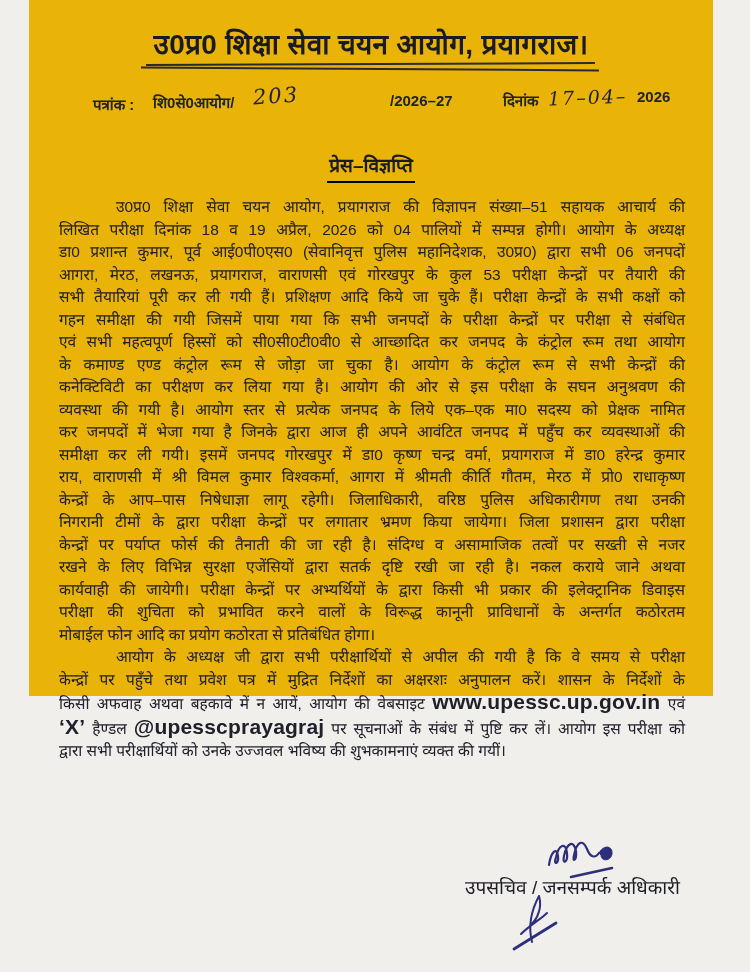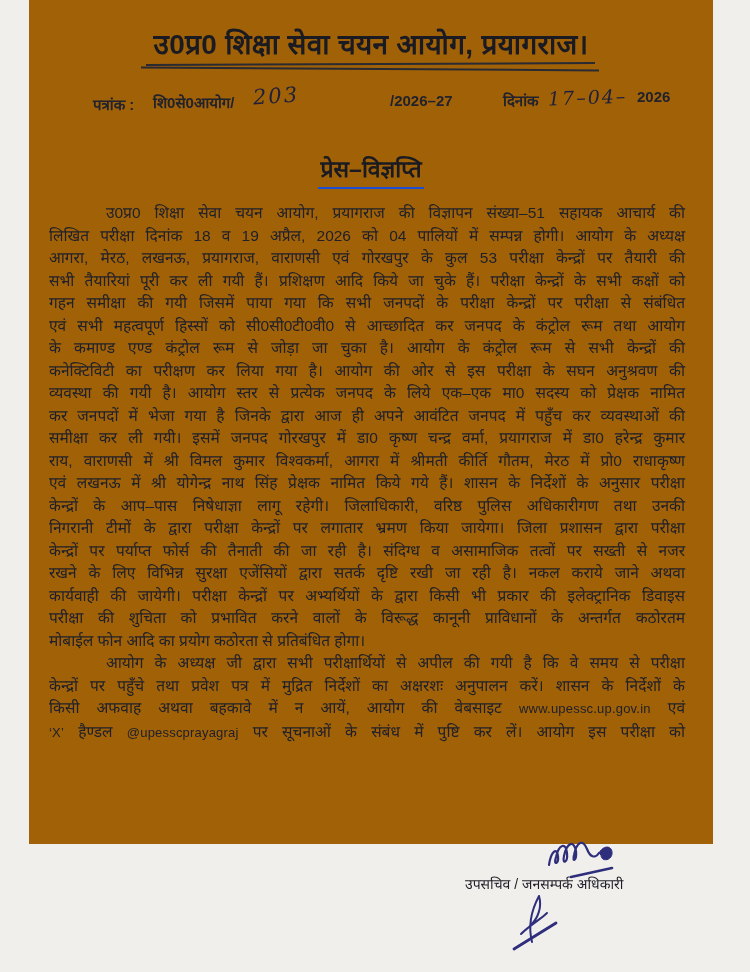--- a/index.html
+++ b/index.html
@@ -2,22 +2,22 @@
 <html><head>
 <meta charset="utf-8">
 <style>
   html,body{margin:0;padding:0;}
   body{
     width:750px;height:972px;position:relative;overflow:hidden;
     background:#f1efec;
     font-family:"Liberation Sans","DejaVu Sans",sans-serif;
   }
   .page{
-    position:absolute;left:29px;top:0;width:684px;height:844px;
-    background:#a16207;
+    position:absolute;left:29px;top:0;width:684px;height:696px;
+    background:#eab308;
   }
   
   .title-wrap{text-align:center;padding-top:24px;}
   .title-text{
     display:inline-block;font-size:28px;font-weight:bold;color:#1a1a22;
     letter-spacing:.3px;position:relative;padding:0 4px 4px;
   }
   .title-text::before{
     content:"";position:absolute;left:-4px;right:-2px;bottom:1px;height:2px;
     background:#2a2a32;transform:rotate(-.25deg);
@@ -40,34 +40,34 @@
   .ref-datelabel{left:474px;top:4px;}
   .ref-date{
     left:519px;top:0;font-family:"DejaVu Serif",serif;font-style:italic;
     font-weight:normal;font-size:19px;color:#20203a;letter-spacing:2px;
     transform:rotate(-2deg);
   }
   .ref-year{left:608px;top:2px;}
   
   .heading-wrap{text-align:center;margin-top:30px;}
   .heading-text{
-    display:inline-block;font-size:23px;font-weight:bold;color:#1a1a22;
-    border-bottom:2px solid #1d4ed8;padding:0 2px 3px;
+    display:inline-block;font-size:19px;font-weight:bold;color:#1a1a22;
+    border-bottom:2px solid #000000;padding:0 2px 3px;
   }
   
   .body-block{
-    margin:13px 28px 0 20px;font-size:15.5px;line-height:22.5px;color:#20202a;
+    margin:13px 28px 0 30px;font-size:15.5px;line-height:22.5px;color:#20202a;
   }
   .line,.jline{text-align:justify;text-align-last:justify;}
   #para1 .line:first-child,#para2a .line:first-child{text-indent:57px;}
   #para1 .line:last-child,#para2b .line:last-child{text-align-last:left;}
-  .bold-latin{font-weight:normal;font-size:13px;letter-spacing:.2px;}
+  .bold-latin{font-weight:bold;font-size:21px;letter-spacing:.2px;}
   
   .sig-designation{
-    position:absolute;left:436px;top:874px;font-size:14px;color:#1d1d26;
+    position:absolute;left:436px;top:874px;font-size:19px;color:#1d1d26;
     white-space:nowrap;
   }
   .sig-top{position:absolute;left:516px;top:831px;}
   .sig-bottom{position:absolute;left:479px;top:893px;}
 </style>
 </head>
 <body>
 
 <div class="page">
 
@@ -86,31 +86,31 @@
   </div>
 
   <div class="heading-wrap">
     <span class="heading-text">प्रेस–विज्ञप्ति</span>
   </div>
 
   <div class="body-block">
     <div id="para1">
         <div class="line">उ0प्र0 शिक्षा सेवा चयन आयोग, प्रयागराज की विज्ञापन संख्या–51 सहायक आचार्य की</div>
         <div class="line">लिखित परीक्षा दिनांक 18 व 19 अप्रैल, 2026 को 04 पालियों में सम्पन्न होगी। आयोग के अध्यक्ष</div>
+        <div class="line">डा0 प्रशान्त कुमार, पूर्व आई0पी0एस0 (सेवानिवृत्त पुलिस महानिदेशक, उ0प्र0) द्वारा सभी 06 जनपदों</div>
         <div class="line">आगरा, मेरठ, लखनऊ, प्रयागराज, वाराणसी एवं गोरखपुर के कुल 53 परीक्षा केन्द्रों पर तैयारी की</div>
         <div class="line">सभी तैयारियां पूरी कर ली गयी हैं। प्रशिक्षण आदि किये जा चुके हैं। परीक्षा केन्द्रों के सभी कक्षों को</div>
         <div class="line">गहन समीक्षा की गयी जिसमें पाया गया कि सभी जनपदों के परीक्षा केन्द्रों पर परीक्षा से संबंधित</div>
         <div class="line">एवं सभी महत्वपूर्ण हिस्सों को सी0सी0टी0वी0 से आच्छादित कर जनपद के कंट्रोल रूम तथा आयोग</div>
         <div class="line">के कमाण्ड एण्ड कंट्रोल रूम से जोड़ा जा चुका है। आयोग के कंट्रोल रूम से सभी केन्द्रों की</div>
         <div class="line">कनेक्टिविटी का परीक्षण कर लिया गया है। आयोग की ओर से इस परीक्षा के सघन अनुश्रवण की</div>
         <div class="line">व्यवस्था की गयी है। आयोग स्तर से प्रत्येक जनपद के लिये एक–एक मा0 सदस्य को प्रेक्षक नामित</div>
         <div class="line">कर जनपदों में भेजा गया है जिनके द्वारा आज ही अपने आवंटित जनपद में पहुँच कर व्यवस्थाओं की</div>
         <div class="line">समीक्षा कर ली गयी। इसमें जनपद गोरखपुर में डा0 कृष्ण चन्द्र वर्मा, प्रयागराज में डा0 हरेन्द्र कुमार</div>
         <div class="line">राय, वाराणसी में श्री विमल कुमार विश्वकर्मा, आगरा में श्रीमती कीर्ति गौतम, मेरठ में प्रो0 राधाकृष्ण</div>
-        <div class="line">एवं लखनऊ में श्री योगेन्द्र नाथ सिंह प्रेक्षक नामित किये गये हैं। शासन के निर्देशों के अनुसार परीक्षा</div>
         <div class="line">केन्द्रों के आप–पास निषेधाज्ञा लागू रहेगी। जिलाधिकारी, वरिष्ठ पुलिस अधिकारीगण तथा उनकी</div>
         <div class="line">निगरानी टीमों के द्वारा परीक्षा केन्द्रों पर लगातार भ्रमण किया जायेगा। जिला प्रशासन द्वारा परीक्षा</div>
         <div class="line">केन्द्रों पर पर्याप्त फोर्स की तैनाती की जा रही है। संदिग्ध व असामाजिक तत्वों पर सख्ती से नजर</div>
         <div class="line">रखने के लिए विभिन्न सुरक्षा एजेंसियों द्वारा सतर्क दृष्टि रखी जा रही है। नकल कराये जाने अथवा</div>
         <div class="line">कार्यवाही की जायेगी। परीक्षा केन्द्रों पर अभ्यर्थियों के द्वारा किसी भी प्रकार की इलेक्ट्रानिक डिवाइस</div>
         <div class="line">परीक्षा की शुचिता को प्रभावित करने वालों के विरूद्ध कानूनी प्राविधानों के अन्तर्गत कठोरतम</div>
         <div class="line">मोबाईल फोन आदि का प्रयोग कठोरता से प्रतिबंधित होगा।</div>
       </div>
 
     <div id="para2a">
@@ -120,20 +120,21 @@
 
     <div class="jline">
       <span>किसी अफवाह अथवा बहकावे में न आयें, आयोग की वेबसाइट </span><span class="bold-latin">www.upessc.up.gov.in</span><span> एवं</span>
     </div>
 
     <div class="jline">
       <span class="bold-latin">‘X’</span><span> हैण्डल </span><span class="bold-latin">@upesscprayagraj</span><span> पर सूचनाओं के संबंध में पुष्टि कर लें। आयोग इस परीक्षा को</span>
     </div>
 
     <div id="para2b">
+        <div class="line">द्वारा सभी परीक्षार्थियों को उनके उज्जवल भविष्य की शुभकामनाएं व्यक्त की गयीं।</div>
       </div>
   </div>
 
   <svg class="sig-top" width="78" height="52" viewBox="0 0 78 52">
     <path d="M4 34 C6 20 12 16 13 25 C14 33 8 35 11 26 C14 13 21 11 22 22 C23 32 17 34 19 25 C22 11 29 9 31 20 C32 30 27 32 29 24 C32 10 38 8 42 18 C45 26 50 28 54 22" fill="none" stroke="#2e2e7c" stroke-width="2.2" stroke-linecap="round"></path>
     <path d="M54 22 C59 13 68 15 67 23 C66 30 56 31 56 24 Z" fill="#2e2e7c" stroke="#2e2e7c" stroke-width="1"></path>
     <path d="M26 46 L67 37" fill="none" stroke="#2e2e7c" stroke-width="2.6" stroke-linecap="round"></path>
   </svg>
 
   <div class="sig-designation">उपसचिव / जनसम्पर्क अधिकारी</div>

